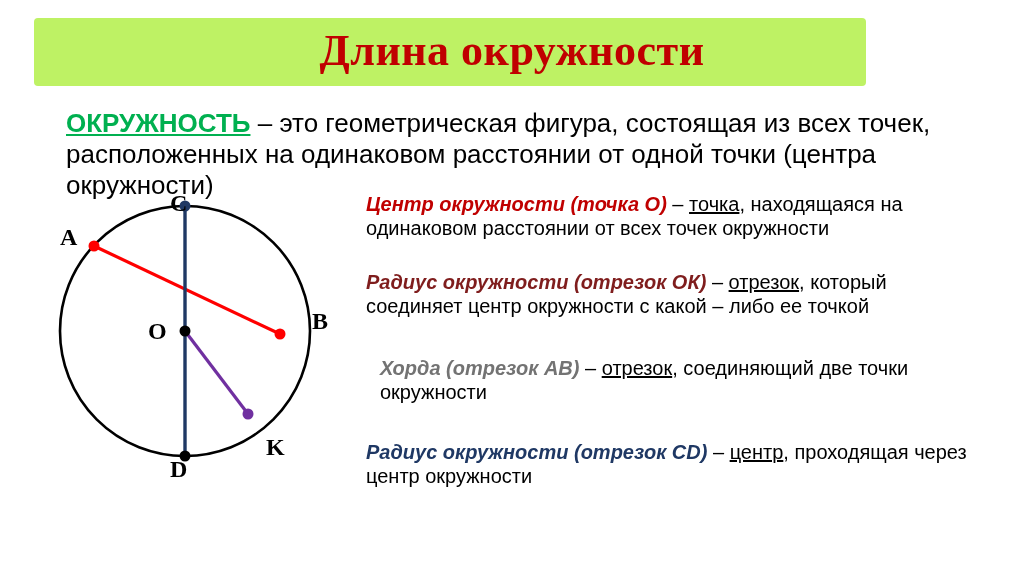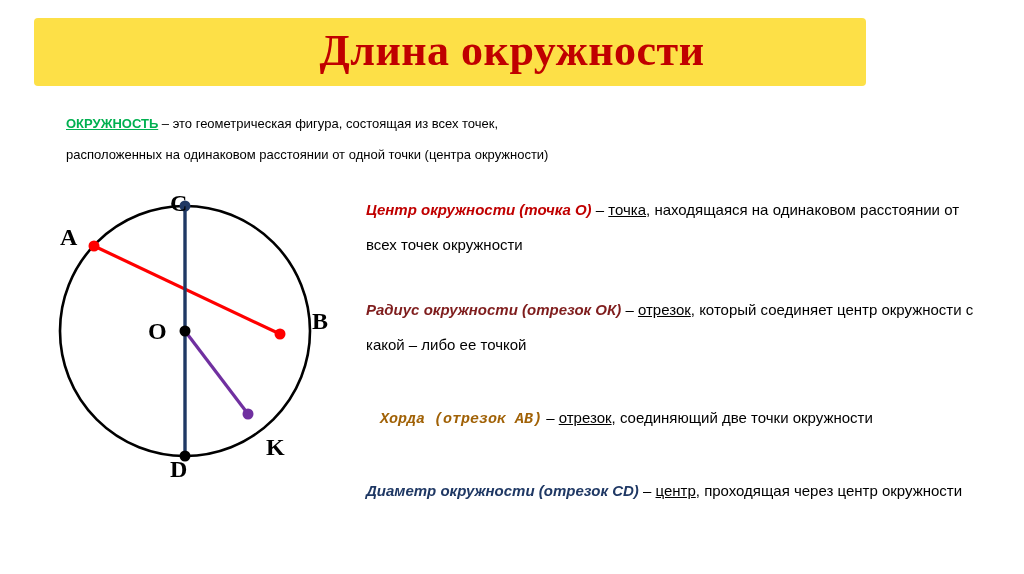--- a/index.html
+++ b/index.html
@@ -15,21 +15,21 @@
     overflow: hidden;
   }
 
   
   .title-banner {
     position: absolute;
     left: 34px;
     top: 18px;
     width: 832px;
     height: 68px;
-    background: #fde047;
+    background: #bef264;
     border-radius: 4px;
   }
   .title-banner::before {
     content: "";
     position: absolute;
     left: -14px;
     top: 6px;
     width: 984px;
     height: 56px;
     background: #ffff00;
@@ -51,21 +51,21 @@
     color: #c00000;
     letter-spacing: 0.5px;
   }
 
   
   .intro {
     position: absolute;
     left: 66px;
     top: 108px;
     width: 930px;
-    font-size: 13px;
+    font-size: 26px;
     color: #000000;
     line-height: 31px;
   }
   .intro .kw {
     color: #00b050;
     font-weight: bold;
     text-decoration: underline;
   }
 
   
@@ -88,35 +88,35 @@
   }
 
   
   .defs {
     position: absolute;
     left: 366px;
     top: 192px;
     width: 620px;
   }
   .def-block {
-    font-size: 15px;
-    line-height: 35px;
+    font-size: 20px;
+    line-height: 24px;
     color: #000000;
     margin-bottom: 26px;
   }
   .def-block .term {
     font-weight: bold;
     font-style: italic;
   }
   .def-block .u {
     text-decoration: underline;
   }
   .t-center  { color: #c00000; }
   .t-radius  { color: #7f1d1d; }
-  .t-chord   { color: #a16207; font-family: Liberation Mono, monospace; }
+  .t-chord   { color: #737373; }
   .t-diam    { color: #1f3864; }
 
   .def-center { margin-bottom: 30px; }
   .def-radius { margin-bottom: 38px; }
   .def-chord  { margin-left: 14px; margin-bottom: 36px; }
   .def-diam   { margin-left: 0px; }
 </style>
 </head>
 <body>
 
@@ -164,16 +164,16 @@
 
   <div class="def-block def-radius">
     <span class="term t-radius">Радиус окружности (отрезок ОК)</span><span> – </span><span class="u">отрезок</span><span>, который соединяет центр окружности с какой – либо ее точкой</span>
   </div>
 
   <div class="def-block def-chord">
     <span class="term t-chord">Хорда (отрезок АВ)</span><span> – </span><span class="u">отрезок</span><span>, соединяющий две точки окружности</span>
   </div>
 
   <div class="def-block def-diam">
-    <span class="term t-diam">Диаметр окружности (отрезок CD)</span><span> – </span><span class="u">центр</span><span>, проходящая через центр окружности</span>
+    <span class="term t-diam">Радиус окружности (отрезок CD)</span><span> – </span><span class="u">центр</span><span>, проходящая через центр окружности</span>
   </div>
 
 </div>
 
 </body></html>

